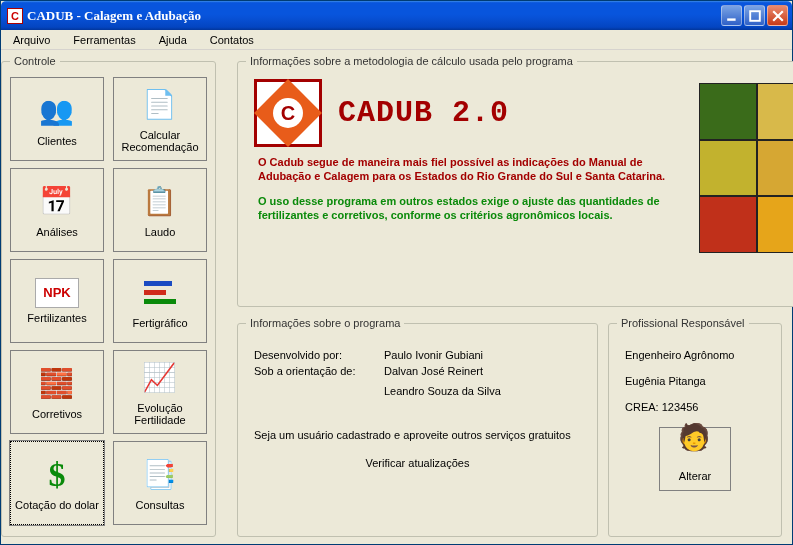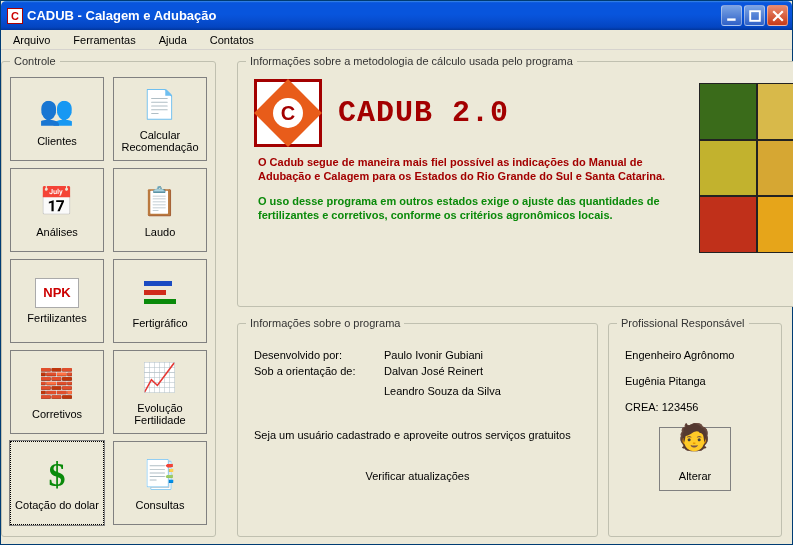--- a/index.html
+++ b/index.html
@@ -31,21 +31,21 @@
     border-top-right-radius: 5px;
   }
   .titlebar .app-icon {
     width: 16px; height: 16px;
     margin-right: 4px;
     background: #fff;
     border: 1px solid #a00;
     display: flex; align-items: center; justify-content: center;
     color: #c00; font-weight: bold; font-size: 11px;
   }
-  .titlebar .caption { flex: 1; }
+  .titlebar .caption { flex: 1; font-family: Liberation Serif, serif; }
   .winbtns { display: flex; gap: 2px; }
   .winbtn {
     width: 21px; height: 21px;
     border-radius: 3px;
     border: 1px solid #fff6;
     display: flex; align-items: center; justify-content: center;
     color: white; font-weight: bold; font-family: Arial, sans-serif;
     background: linear-gradient(to bottom, #7ba4e4, #2f61c8);
   }
   .winbtn.close { background: linear-gradient(to bottom, #e98a6e, #c73a17); }
@@ -166,21 +166,21 @@
     grid-template-rows: repeat(3, 1fr);
     gap: 0;
     margin-top: -72px;
     margin-right: 4px;
   }
   .photo { background: #555; border: 1px solid #222; }
   .kv { display: grid; grid-template-columns: 130px 1fr; row-gap: 4px; margin-top: 12px; margin-left: 8px; font-size: 11px; }
   .prog-footer {
     margin-top: 32px; margin-left: 8px; font-size: 11px;
   }
-  .update-link { text-align: center; margin-top: 29px; font-size: 11px; cursor: pointer; }
+  .update-link { text-align: center; margin-top: 16px; font-size: 11px; cursor: pointer; }
   .prof-body { padding: 12px 8px 0 8px; font-size: 11px; }
   .prof-body div { margin-bottom: 14px; }
   .alterar-btn {
     width: 72px; height: 64px;
     border: 1px solid #808080;
     background: #ece9d8;
     margin: 12px auto 0 auto;
     display: flex; flex-direction: column; align-items: center; justify-content: center;
     gap: 3px; cursor: pointer; font-size: 11px;
   }

